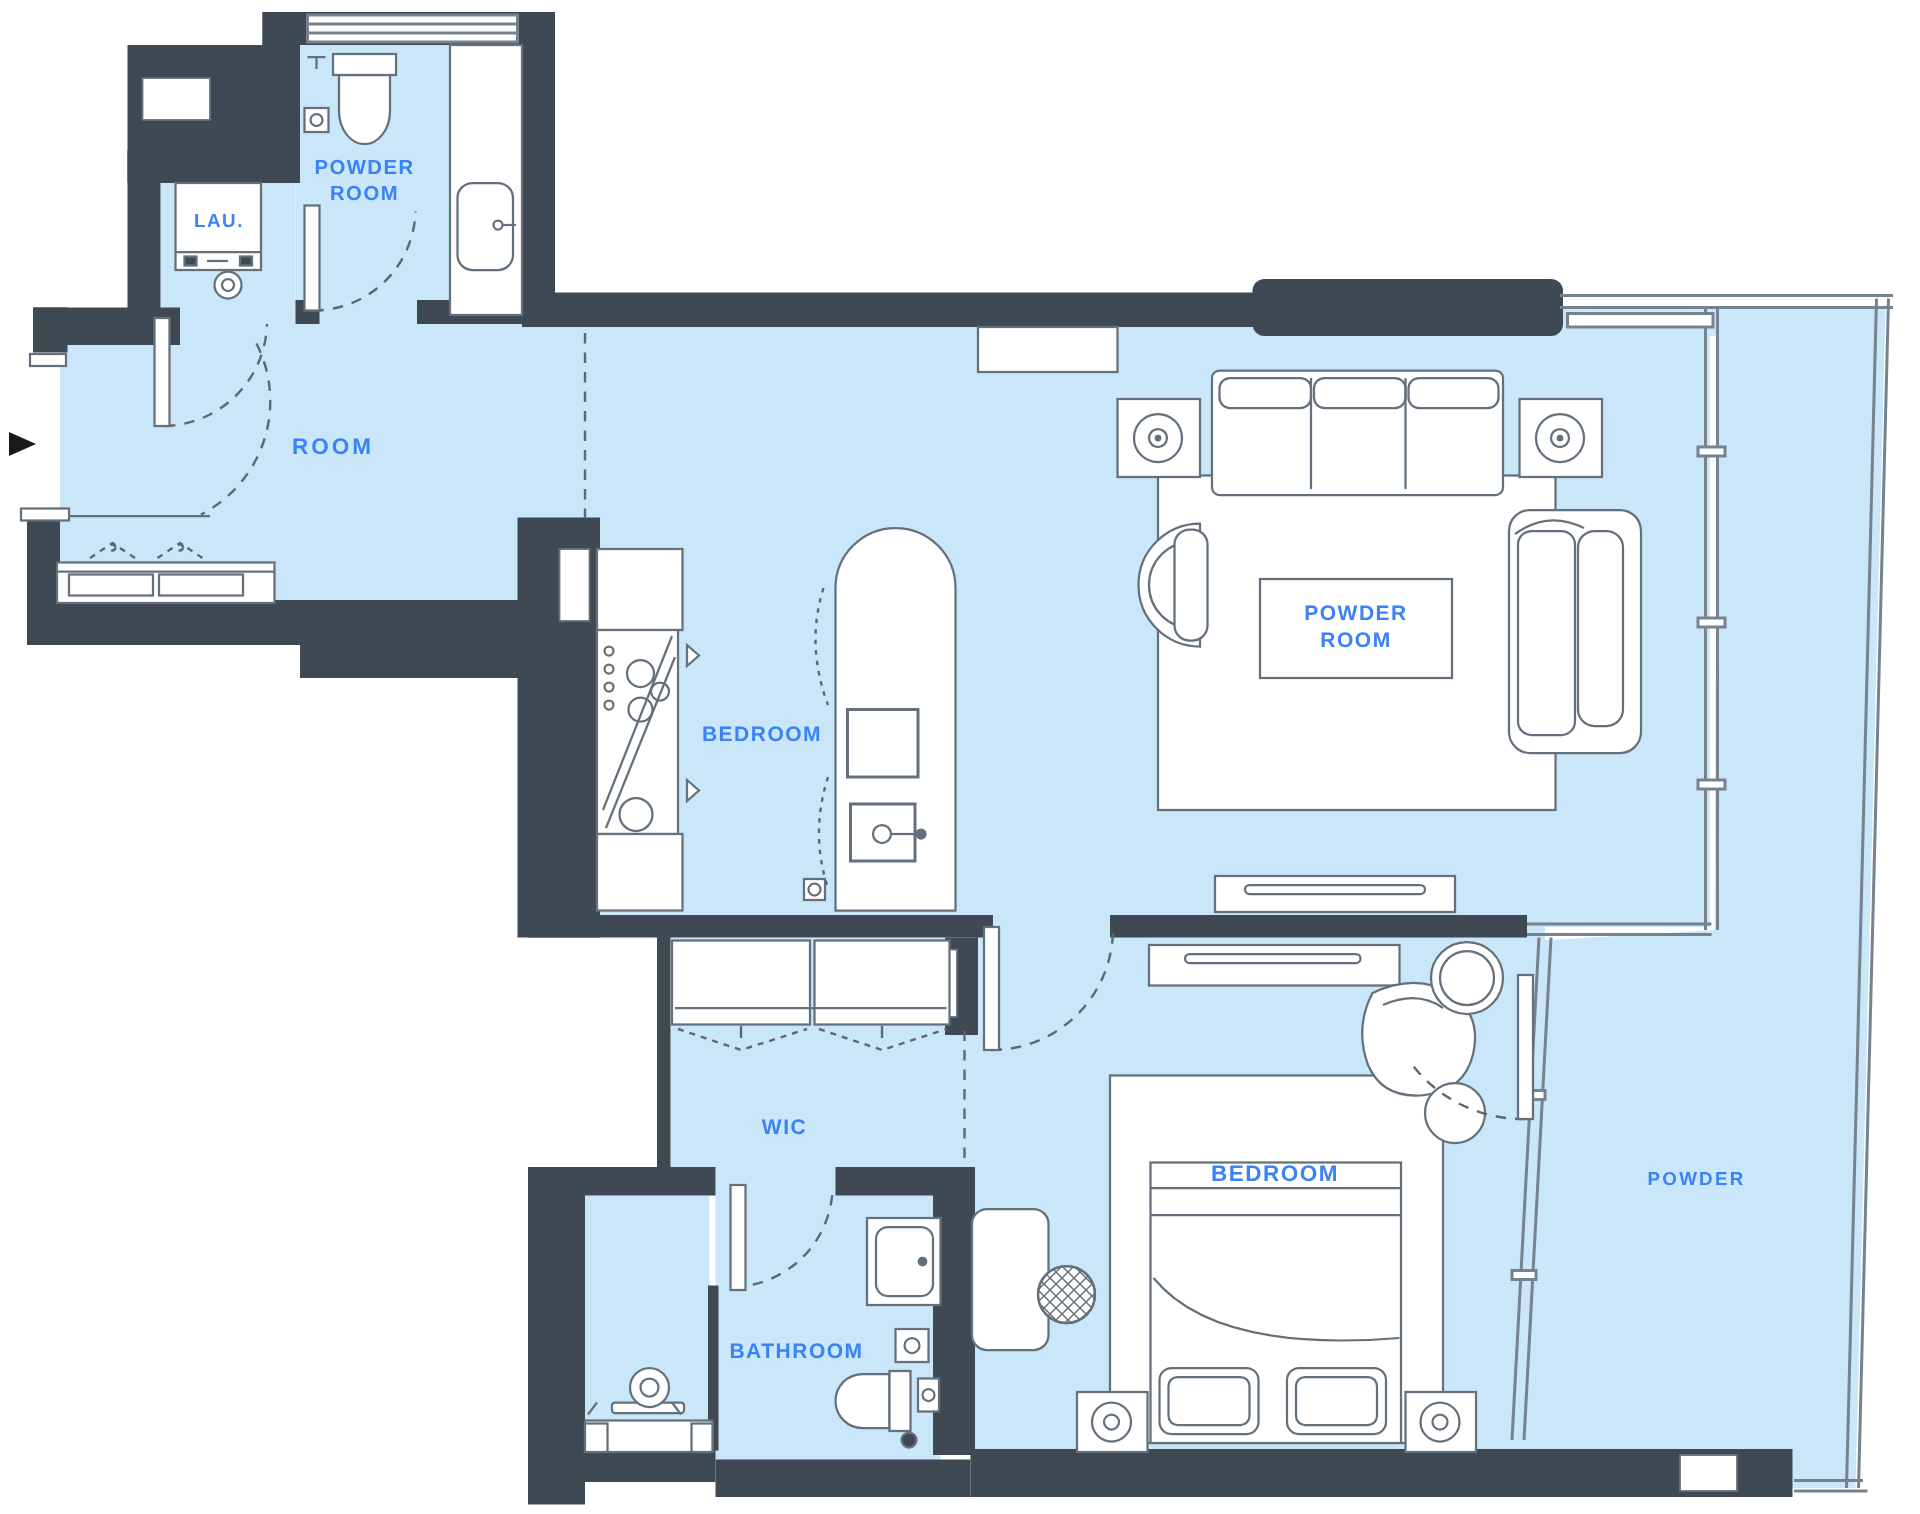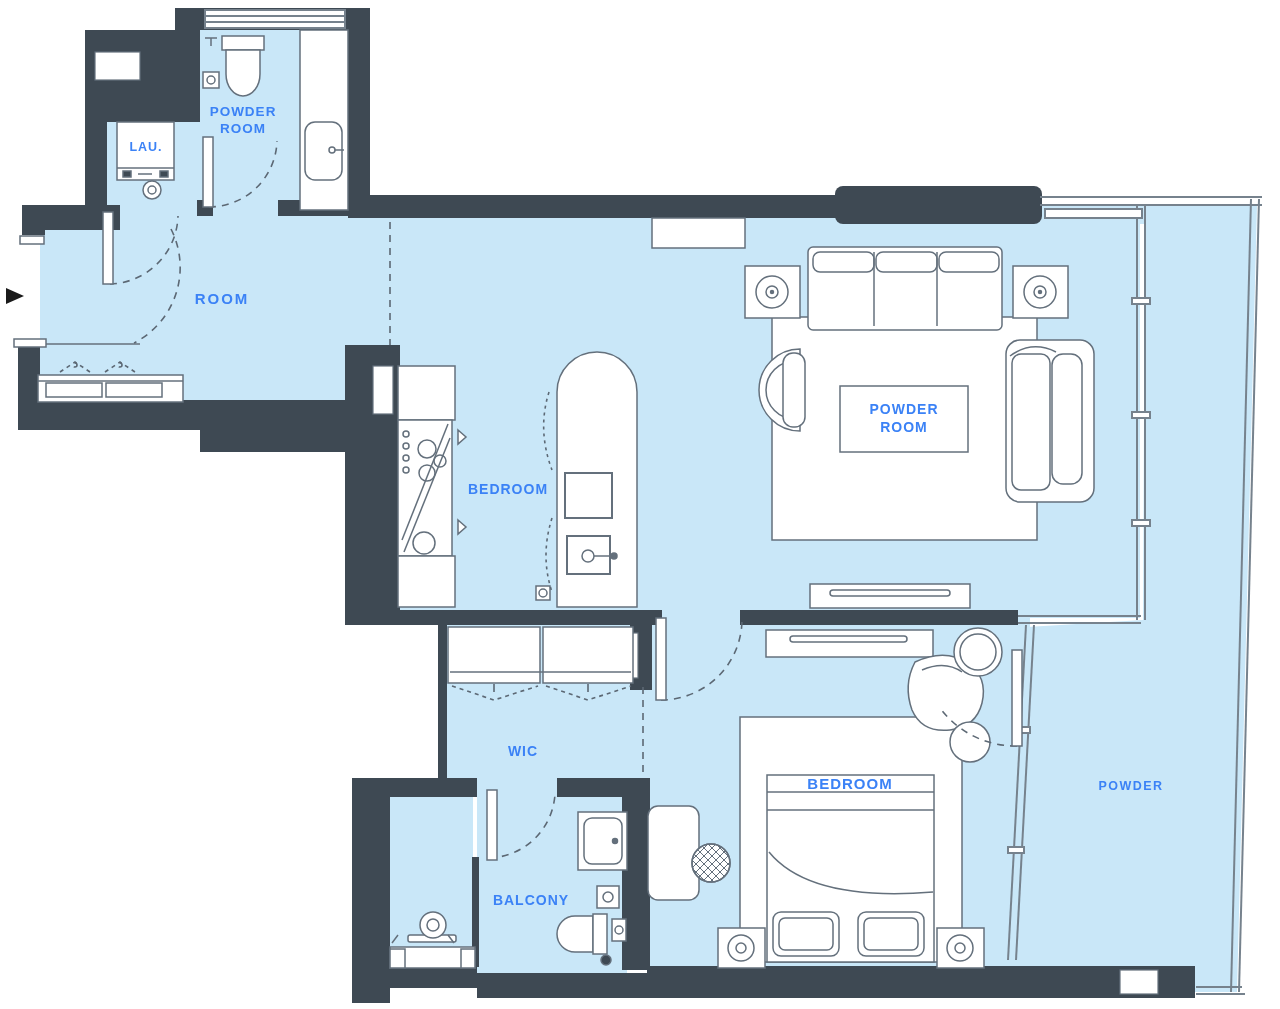--- a/index.html
+++ b/index.html
@@ -326,15 +326,15 @@
   <polygon points="6,288 24,296 6,304" fill="#1a1a1a"></polygon>
 </svg>
 
   <div class="lbl wrap" style="left:243px;top:121px;width:100px;font-size:13.5px;">POWDER ROOM</div>
   <div class="lbl" style="left:146px;top:148px;font-size:12.5px;">LAU.</div>
   <div class="lbl" style="left:222px;top:299px;font-size:15px;letter-spacing:2px;">ROOM</div>
   <div class="lbl" style="left:508px;top:490px;font-size:14px;">BEDROOM</div>
   <div class="lbl wrap" style="left:904px;top:418px;width:90px;font-size:14px;">POWDER ROOM</div>
   <div class="lbl" style="left:523px;top:707px;font-size:14px;margin-top:45px;">WIC</div>
   <div class="lbl" style="left:850px;top:752px;font-size:15px;margin-top:32px;">BEDROOM</div>
-  <div class="lbl" style="left:531px;top:901px;font-size:14px;">BALCONY</div>
+  <div class="lbl" style="left:531px;top:901px;font-size:14px;">BATHROOM</div>
   <div class="lbl" style="left:1131px;top:787px;font-size:12.5px;letter-spacing:1.5px;">POWDER</div>
 </div>
 
 </body></html>

